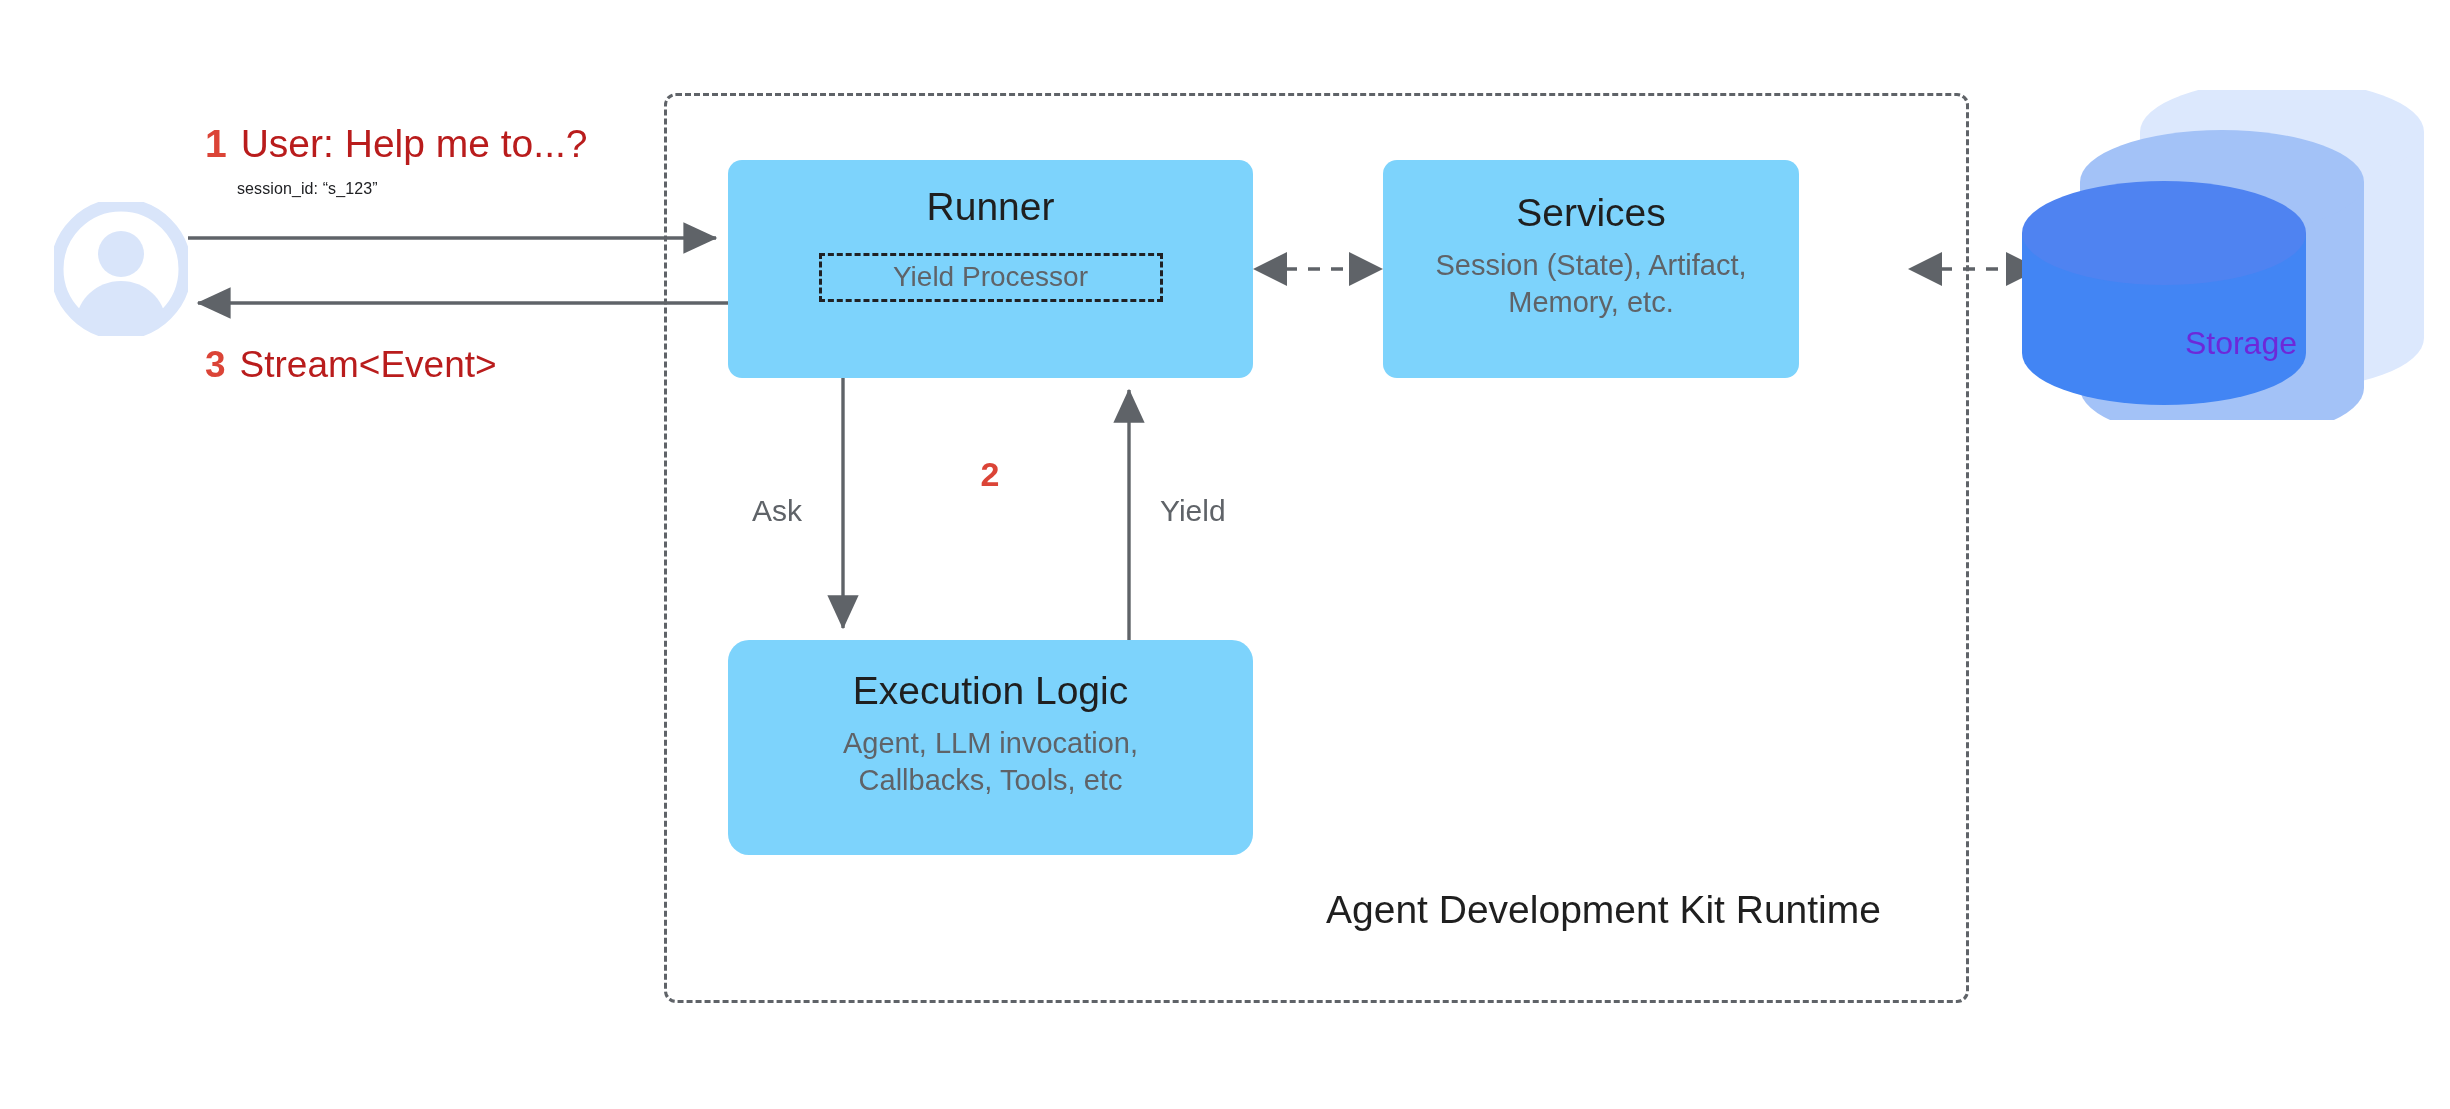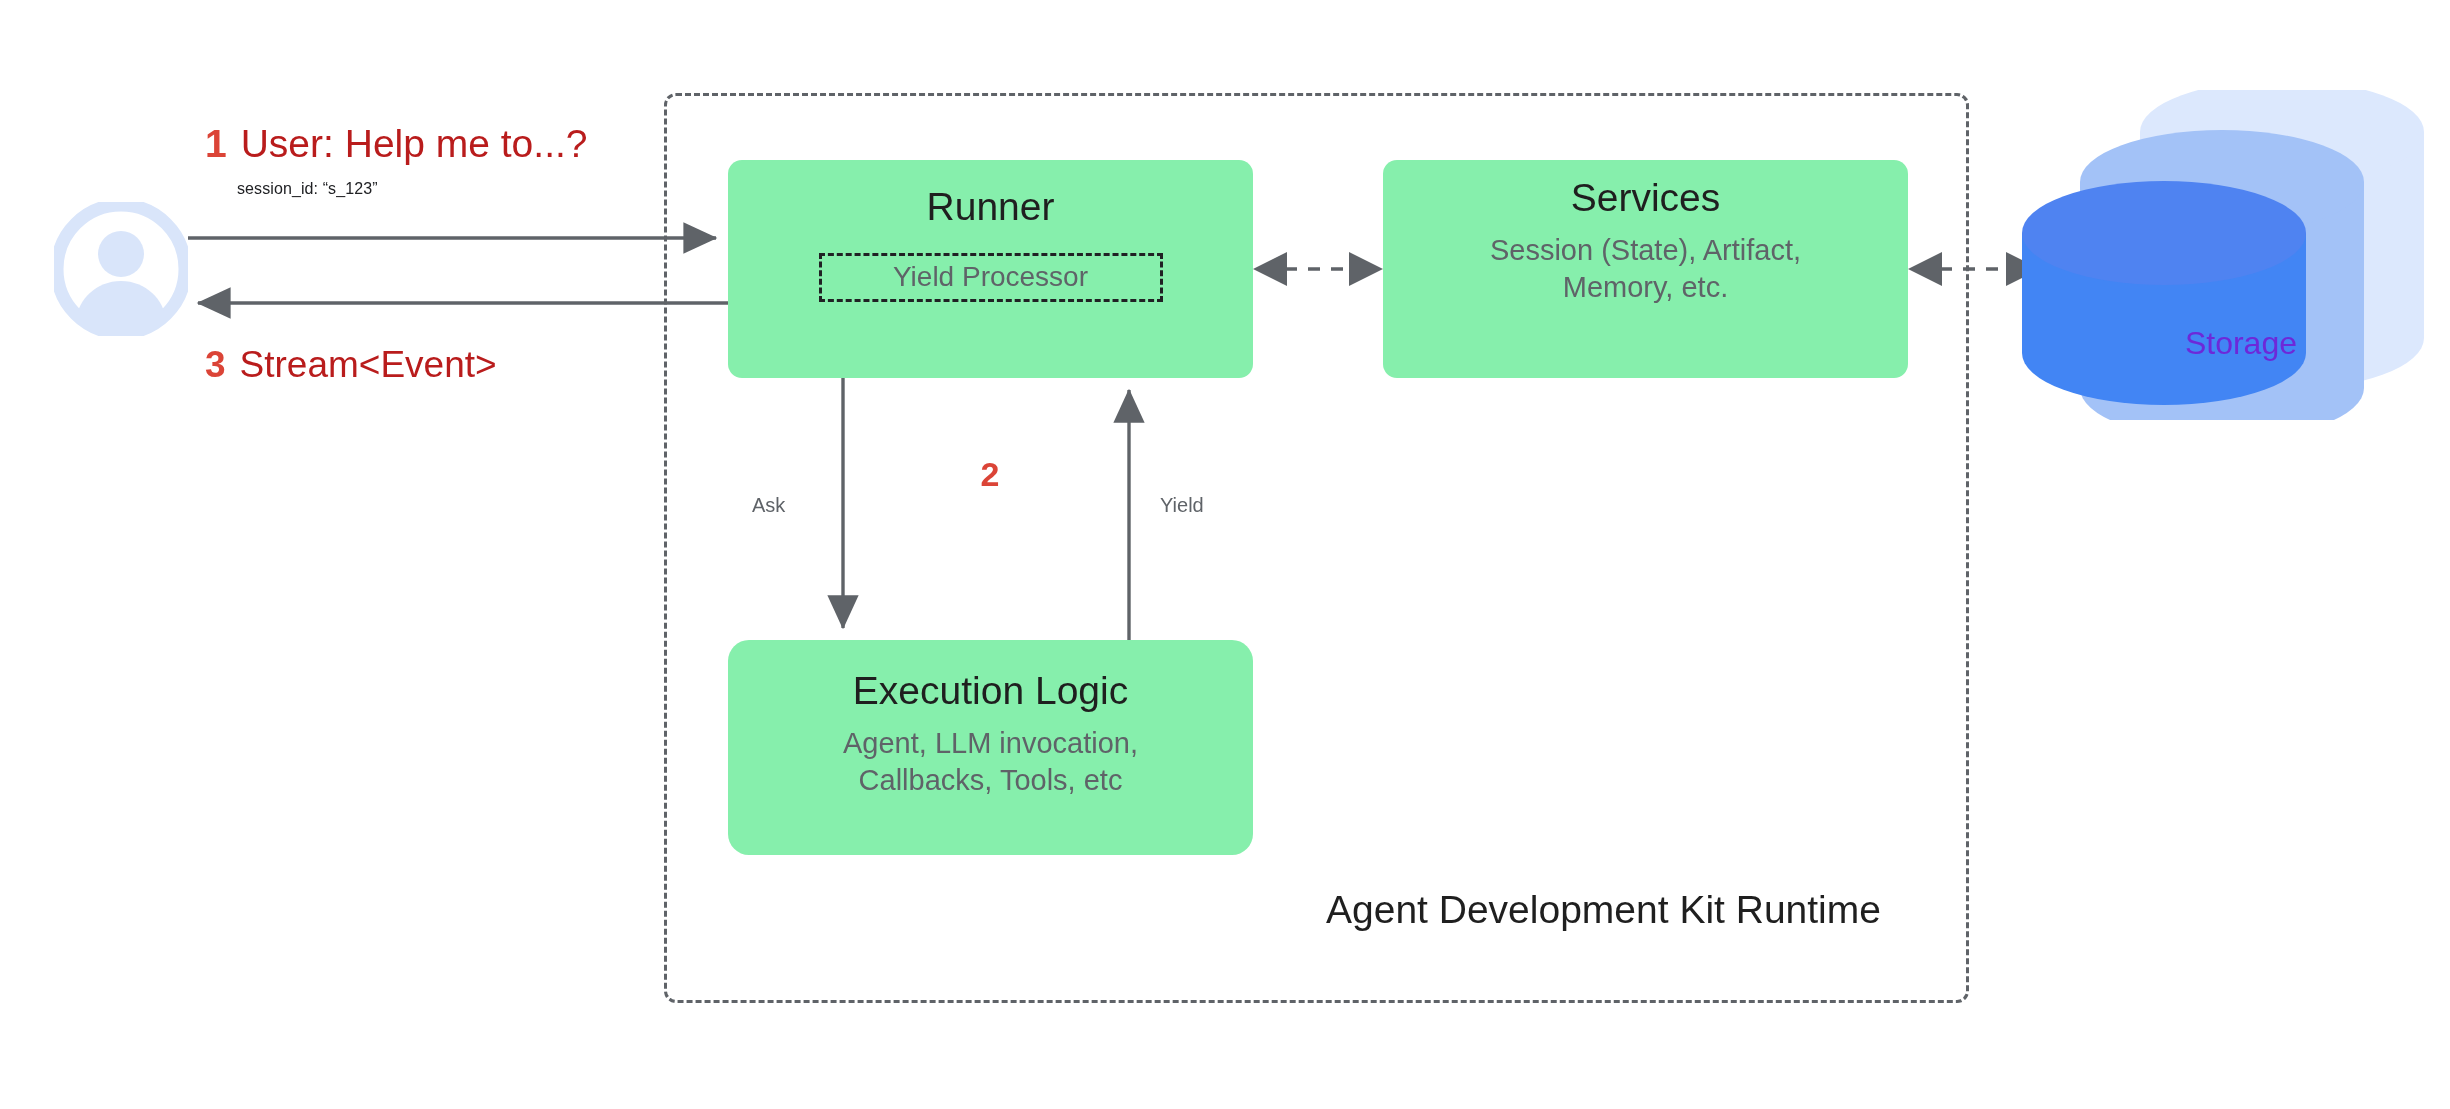--- a/index.html
+++ b/index.html
@@ -86,21 +86,21 @@
   #runtime-label {
     left: 1326px;
     top: 888px;
     font-size: 39px;
     color: #1f1f1f;
     white-space: nowrap;
   }
 
   
   .nodebox {
-    background: #86efac;
+    background: #7dd3fc;
     border-radius: 14px;
     box-sizing: border-box;
     display: flex;
     flex-direction: column;
     align-items: center;
     justify-content: center;
   }
   .nodebox .title {
     font-size: 39px;
     color: #1f1f1f;
@@ -135,39 +135,39 @@
     justify-content: center;
   }
   #event-processor .ep-label {
     font-size: 28px;
     color: #5f6368;
   }
 
   #services-box {
     left: 1383px;
     top: 160px;
-    width: 525px;
+    width: 416px;
     height: 218px;
     justify-content: flex-start;
-    padding-top: 17px;
+    padding-top: 32px;
   }
 
   #execution-box {
     left: 728px;
     top: 640px;
     width: 525px;
     height: 215px;
     justify-content: flex-start;
     padding-top: 30px;
     border-radius: 21px;
   }
 
   
   .edge-label {
-    font-size: 20px;
+    font-size: 30px;
     color: #5f6368;
     white-space: nowrap;
   }
   #ask-label  { left: 752px; top: 494px; }
   #yield-label{ left: 1160px; top: 494px; }
 
   #loop-callout {
     left: 895px;
     top: 455px;
     width: 190px;

